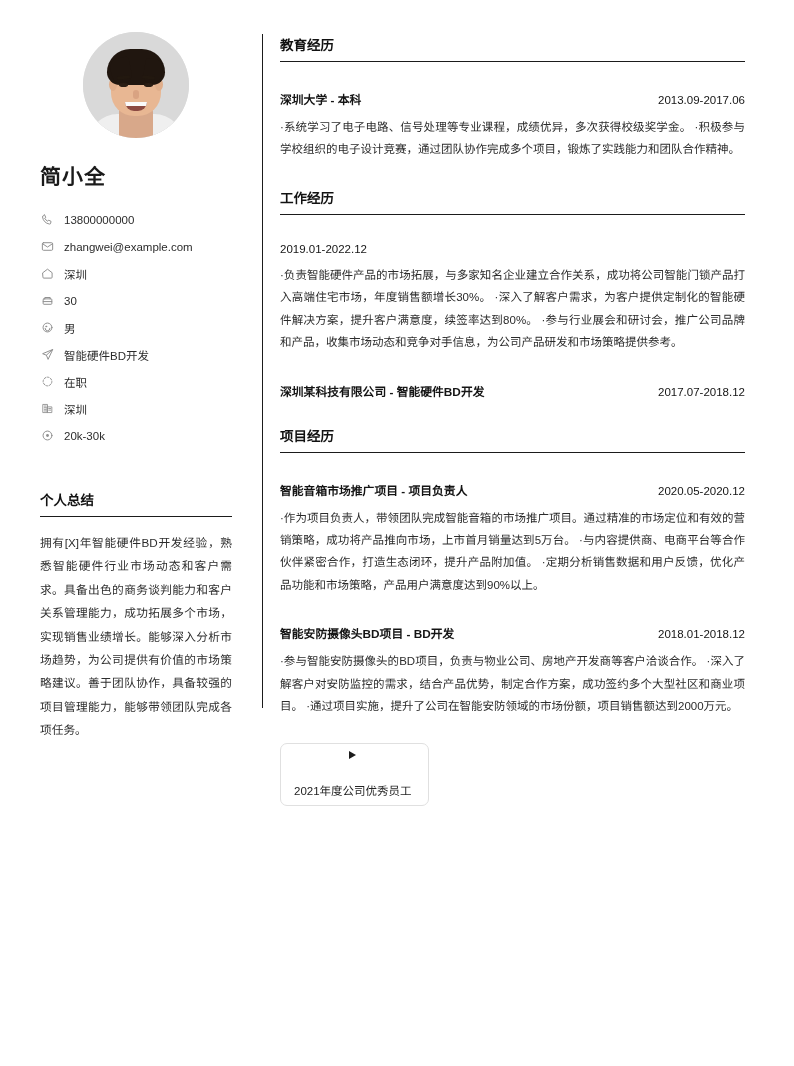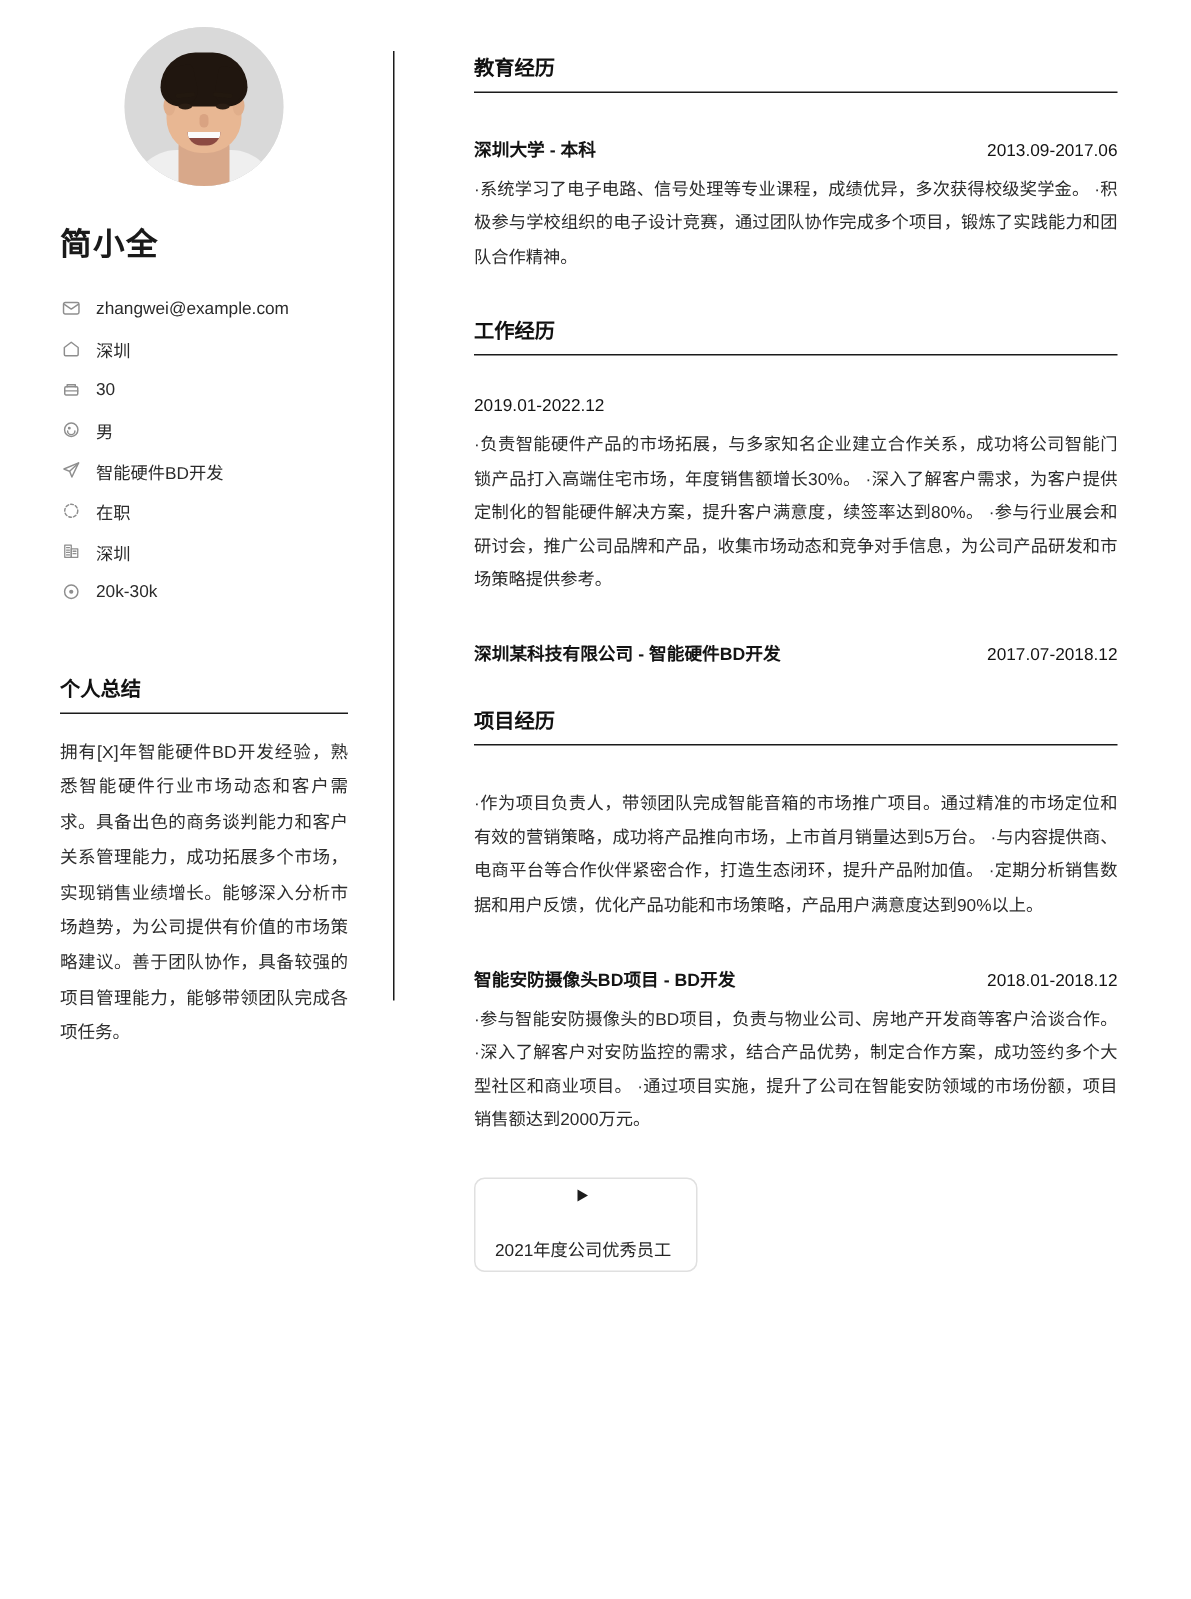--- a/index.html
+++ b/index.html
@@ -21,21 +21,21 @@
     background: #ffffff;
     overflow: hidden;
     display: flex;
     align-items: flex-start;
   }
 
   
   .left-col {
     width: 262px;
     min-width: 262px;
-    padding: 16px 30px 0 40px;
+    padding: 30px 30px 0 40px;
     position: relative;
   }
   .divider-vert {
     position: absolute;
     left: 262px;
     top: 34px;
     bottom: 34px;
     width: 1.4px;
     background: #1b1b1b;
   }
@@ -152,21 +152,21 @@
     margin-top: 14px;
     font-size: 11.7px;
     line-height: 2.0;
     color: #2d2d2d;
     text-align: justify;
   }
 
   
   .right-col {
     flex: 1;
-    padding: 34px 49px 0 54px;
+    padding: 34px 49px 0 18px;
   }
   .section { margin-bottom: 0; }
   .sec-head {
     font-size: 13.5px;
     font-weight: bold;
     color: #111111;
     padding-bottom: 7px;
     border-bottom: 1.4px solid #1b1b1b;
   }
   .sec-gap-top { margin-top: 26px; }
@@ -283,20 +283,28 @@
         <div class="av-mouth">
           <div class="av-teeth"></div>
         </div>
       </div>
     </div>
 
     <h1 class="name">简小全</h1>
 
     <div class="contact-list">
 
+      <div class="contact-row">
+        <span class="c-ico">
+          <svg viewBox="0 0 24 24" fill="none" stroke="currentColor" stroke-width="1.8" stroke-linecap="round" stroke-linejoin="round">
+            <path d="M6.6 3.5 8.8 8l-2 1.6a12 12 0 0 0 5.6 5.6L14 13.2l4.5 2.2-.6 3.4a2 2 0 0 1-2.3 1.6C8.6 19.2 4 14.6 2.8 7.4A2 2 0 0 1 4.4 5z"></path>
+          </svg>
+        </span>
+        <span class="c-txt">13800000000</span>
+      </div>
 
       <div class="contact-row">
         <span class="c-ico">
           <svg viewBox="0 0 24 24" fill="none" stroke="currentColor" stroke-width="1.8" stroke-linecap="round" stroke-linejoin="round">
             <rect x="2.5" y="5" width="19" height="14" rx="2"></rect>
               <path d="m3 7 9 6 9-6"></path>
           </svg>
         </span>
         <span class="c-txt">zhangwei@example.com</span>
       </div>
@@ -405,20 +413,24 @@
         <div class="entry-head">
           <span class="entry-title">深圳某科技有限公司 - 智能硬件BD开发</span>
           <span class="entry-date">2017.07-2018.12</span>
         </div>
       </div>
     </section>
 
     <section class="section sec-gap-top">
       <h2 class="sec-head">项目经历</h2>
       <div class="entry">
+        <div class="entry-head">
+          <span class="entry-title">智能音箱市场推广项目 - 项目负责人</span>
+          <span class="entry-date">2020.05-2020.12</span>
+        </div>
         <p class="entry-body">·作为项目负责人，带领团队完成智能音箱的市场推广项目。通过精准的市场定位和有效的营销策略，成功将产品推向市场，上市首月销量达到5万台。 ·与内容提供商、电商平台等合作伙伴紧密合作，打造生态闭环，提升产品附加值。 ·定期分析销售数据和用户反馈，优化产品功能和市场策略，产品用户满意度达到90%以上。</p>
       </div>
       <div class="entry">
         <div class="entry-head">
           <span class="entry-title">智能安防摄像头BD项目 - BD开发</span>
           <span class="entry-date">2018.01-2018.12</span>
         </div>
         <p class="entry-body">·参与智能安防摄像头的BD项目，负责与物业公司、房地产开发商等客户洽谈合作。 ·深入了解客户对安防监控的需求，结合产品优势，制定合作方案，成功签约多个大型社区和商业项目。 ·通过项目实施，提升了公司在智能安防领域的市场份额，项目销售额达到2000万元。</p>
       </div>
     </section>

